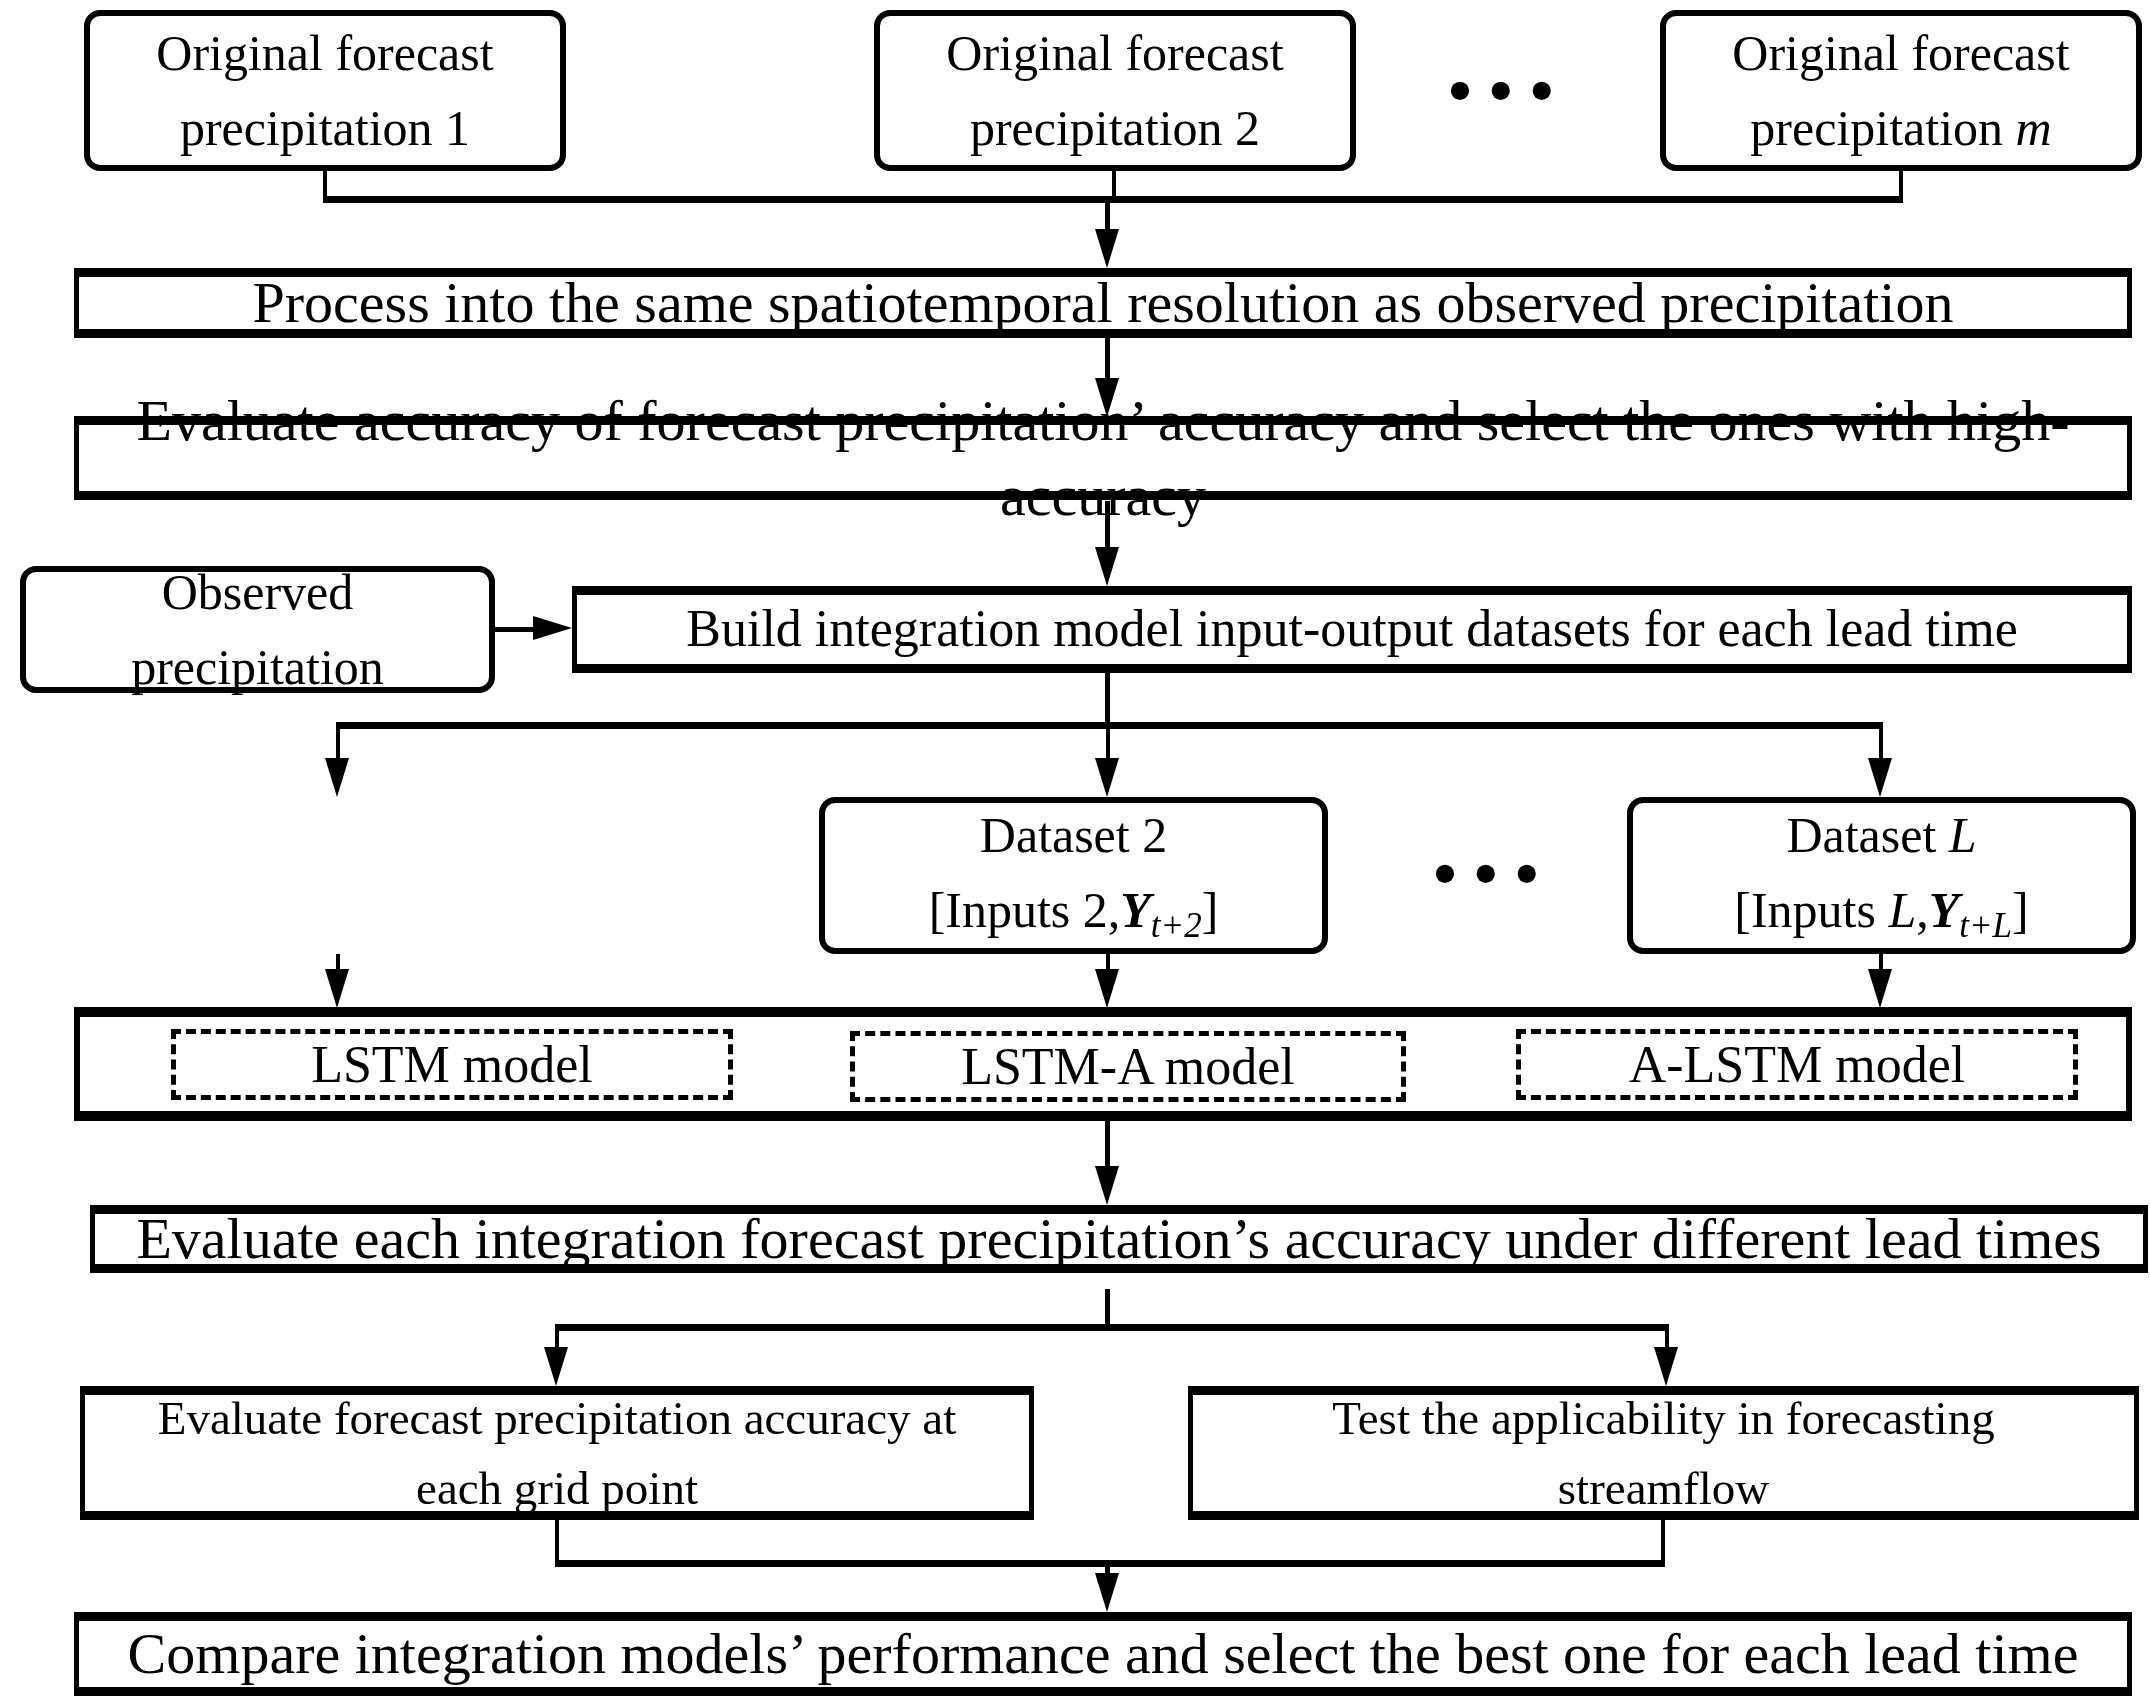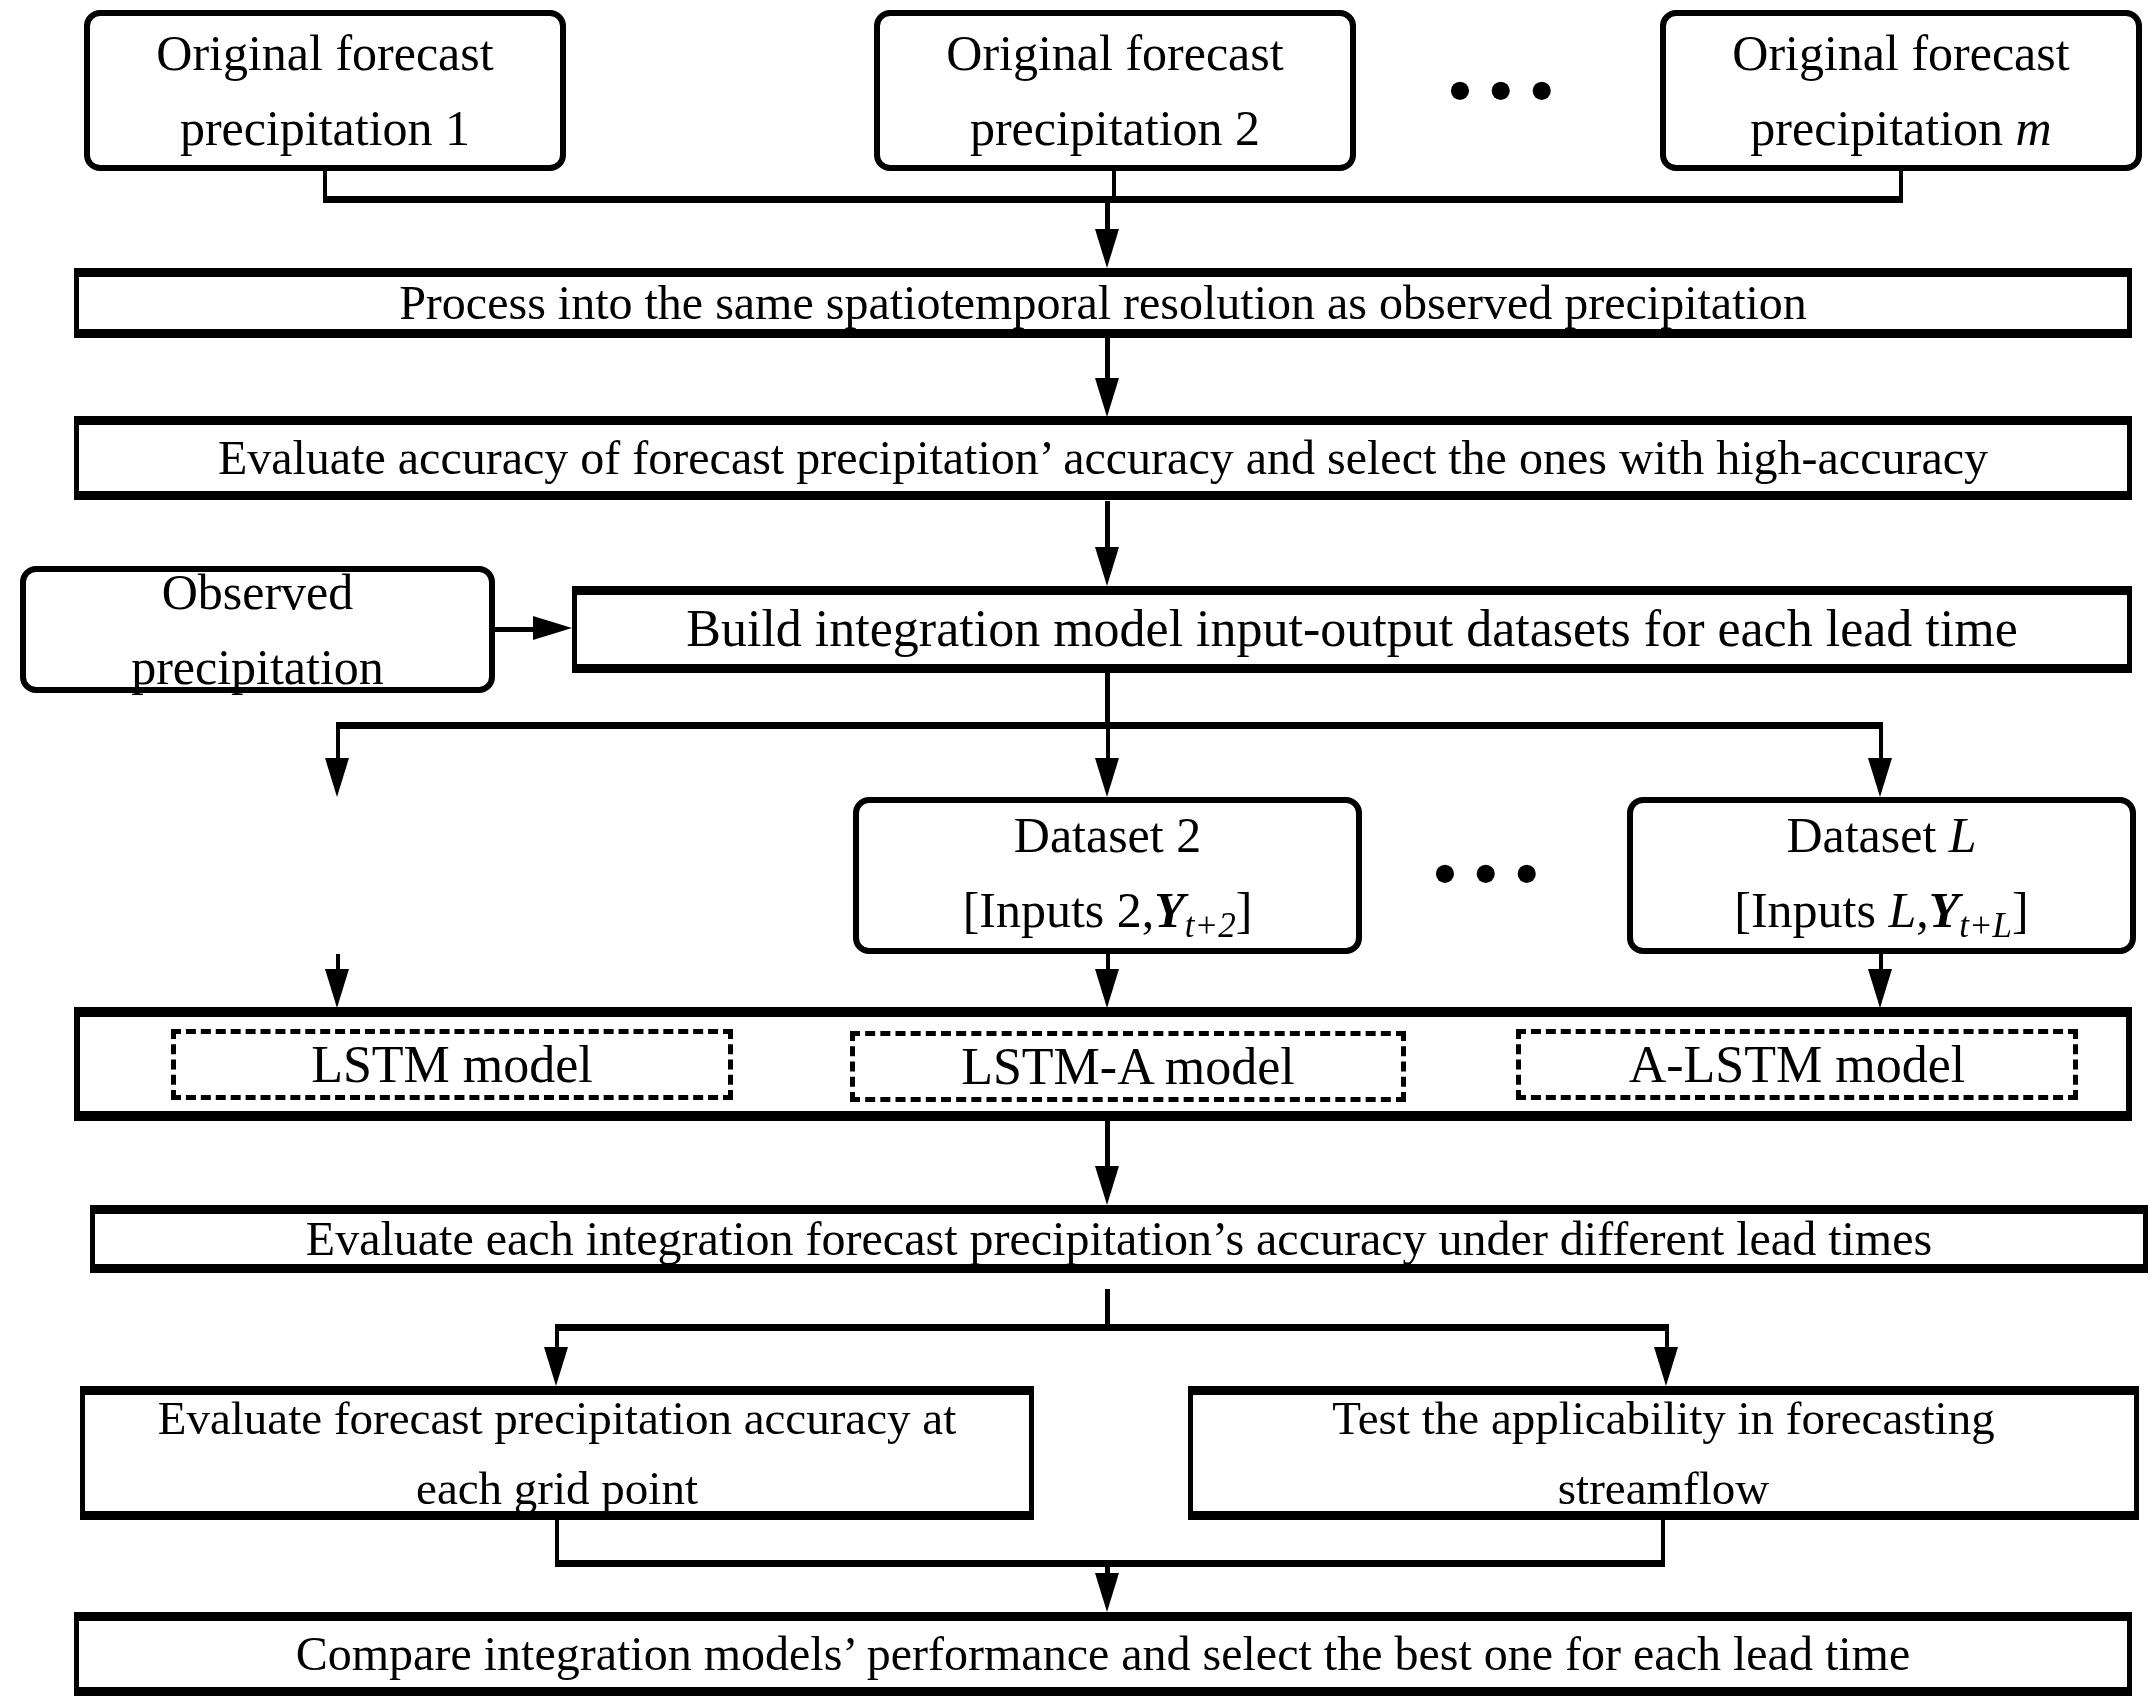--- a/index.html
+++ b/index.html
@@ -26,21 +26,21 @@
   }
   .vline,.hline { position:absolute; background:#000; }
   .ah-down { position:absolute; width:0; height:0;
     border-left:12.7px solid transparent; border-right:12.7px solid transparent;
     border-top:39px solid #000; }
   .ah-right { position:absolute; width:0; height:0;
     border-top:12.7px solid transparent; border-bottom:12.7px solid transparent;
     border-left:39px solid #000; }
 
   .t-lg  { font-size:52px; line-height:1.2; }
-  .t-md  { font-size:48px; line-height:1.3; }
+  .t-md  { font-size:58px; line-height:1.3; }
   .t-2ln { font-size:50px; line-height:1.5; }
   .t-8r  { font-size:47px; line-height:1.5; }
   .t-mod { font-size:52px; line-height:1.1; }
   .dots  { position:absolute; font-size:67px; font-weight:bold; letter-spacing:17.4px;
            display:flex; align-items:center; justify-content:center; line-height:1; }
   .it { font-style:italic; }
   .f-var { font-style:italic; font-weight:bold; }
   .f-sub { font-style:italic; font-size:0.70em; vertical-align:-0.28em; }
 </style>
 </head>
@@ -96,21 +96,21 @@
 
   <div class="vline" style="left:1105px;top:673px;width:5.4px;height:54px;"></div>
   <div class="hline" style="left:336px;top:722px;width:1547px;height:6.7px;"></div>
   <div class="vline" style="left:336px;top:725px;width:4px;height:37px;"></div>
   <div class="vline" style="left:1106px;top:725px;width:4px;height:37px;"></div>
   <div class="vline" style="left:1879px;top:725px;width:4px;height:37px;"></div>
   <div class="ah-down" style="left:325px;top:758px;"></div>
   <div class="ah-down" style="left:1095px;top:758px;"></div>
   <div class="ah-down" style="left:1868px;top:758px;"></div>
 
-  <div class="rbox t-2ln" style="left:853px;top:797px;width:509px;height:157px;">
+  <div class="rbox t-2ln" style="left:819px;top:797px;width:509px;height:157px;">
     <span>Dataset 2</span>
     <span><span>[Inputs 2,</span><span class="f-var">Y</span><span class="f-sub">t+2</span><span>]</span></span>
   </div>
   <div class="dots" style="left:1394px;top:833px;width:201px;height:80px;">•••</div>
   <div class="rbox t-2ln" style="left:1627px;top:797px;width:509px;height:157px;">
     <span><span>Dataset </span><span class="it">L</span></span>
     <span><span>[Inputs </span><span class="it">L</span><span>,</span><span class="f-var">Y</span><span class="f-sub">t+L</span><span>]</span></span>
   </div>
 
   <div class="vline" style="left:336px;top:954px;width:4px;height:19px;"></div>

